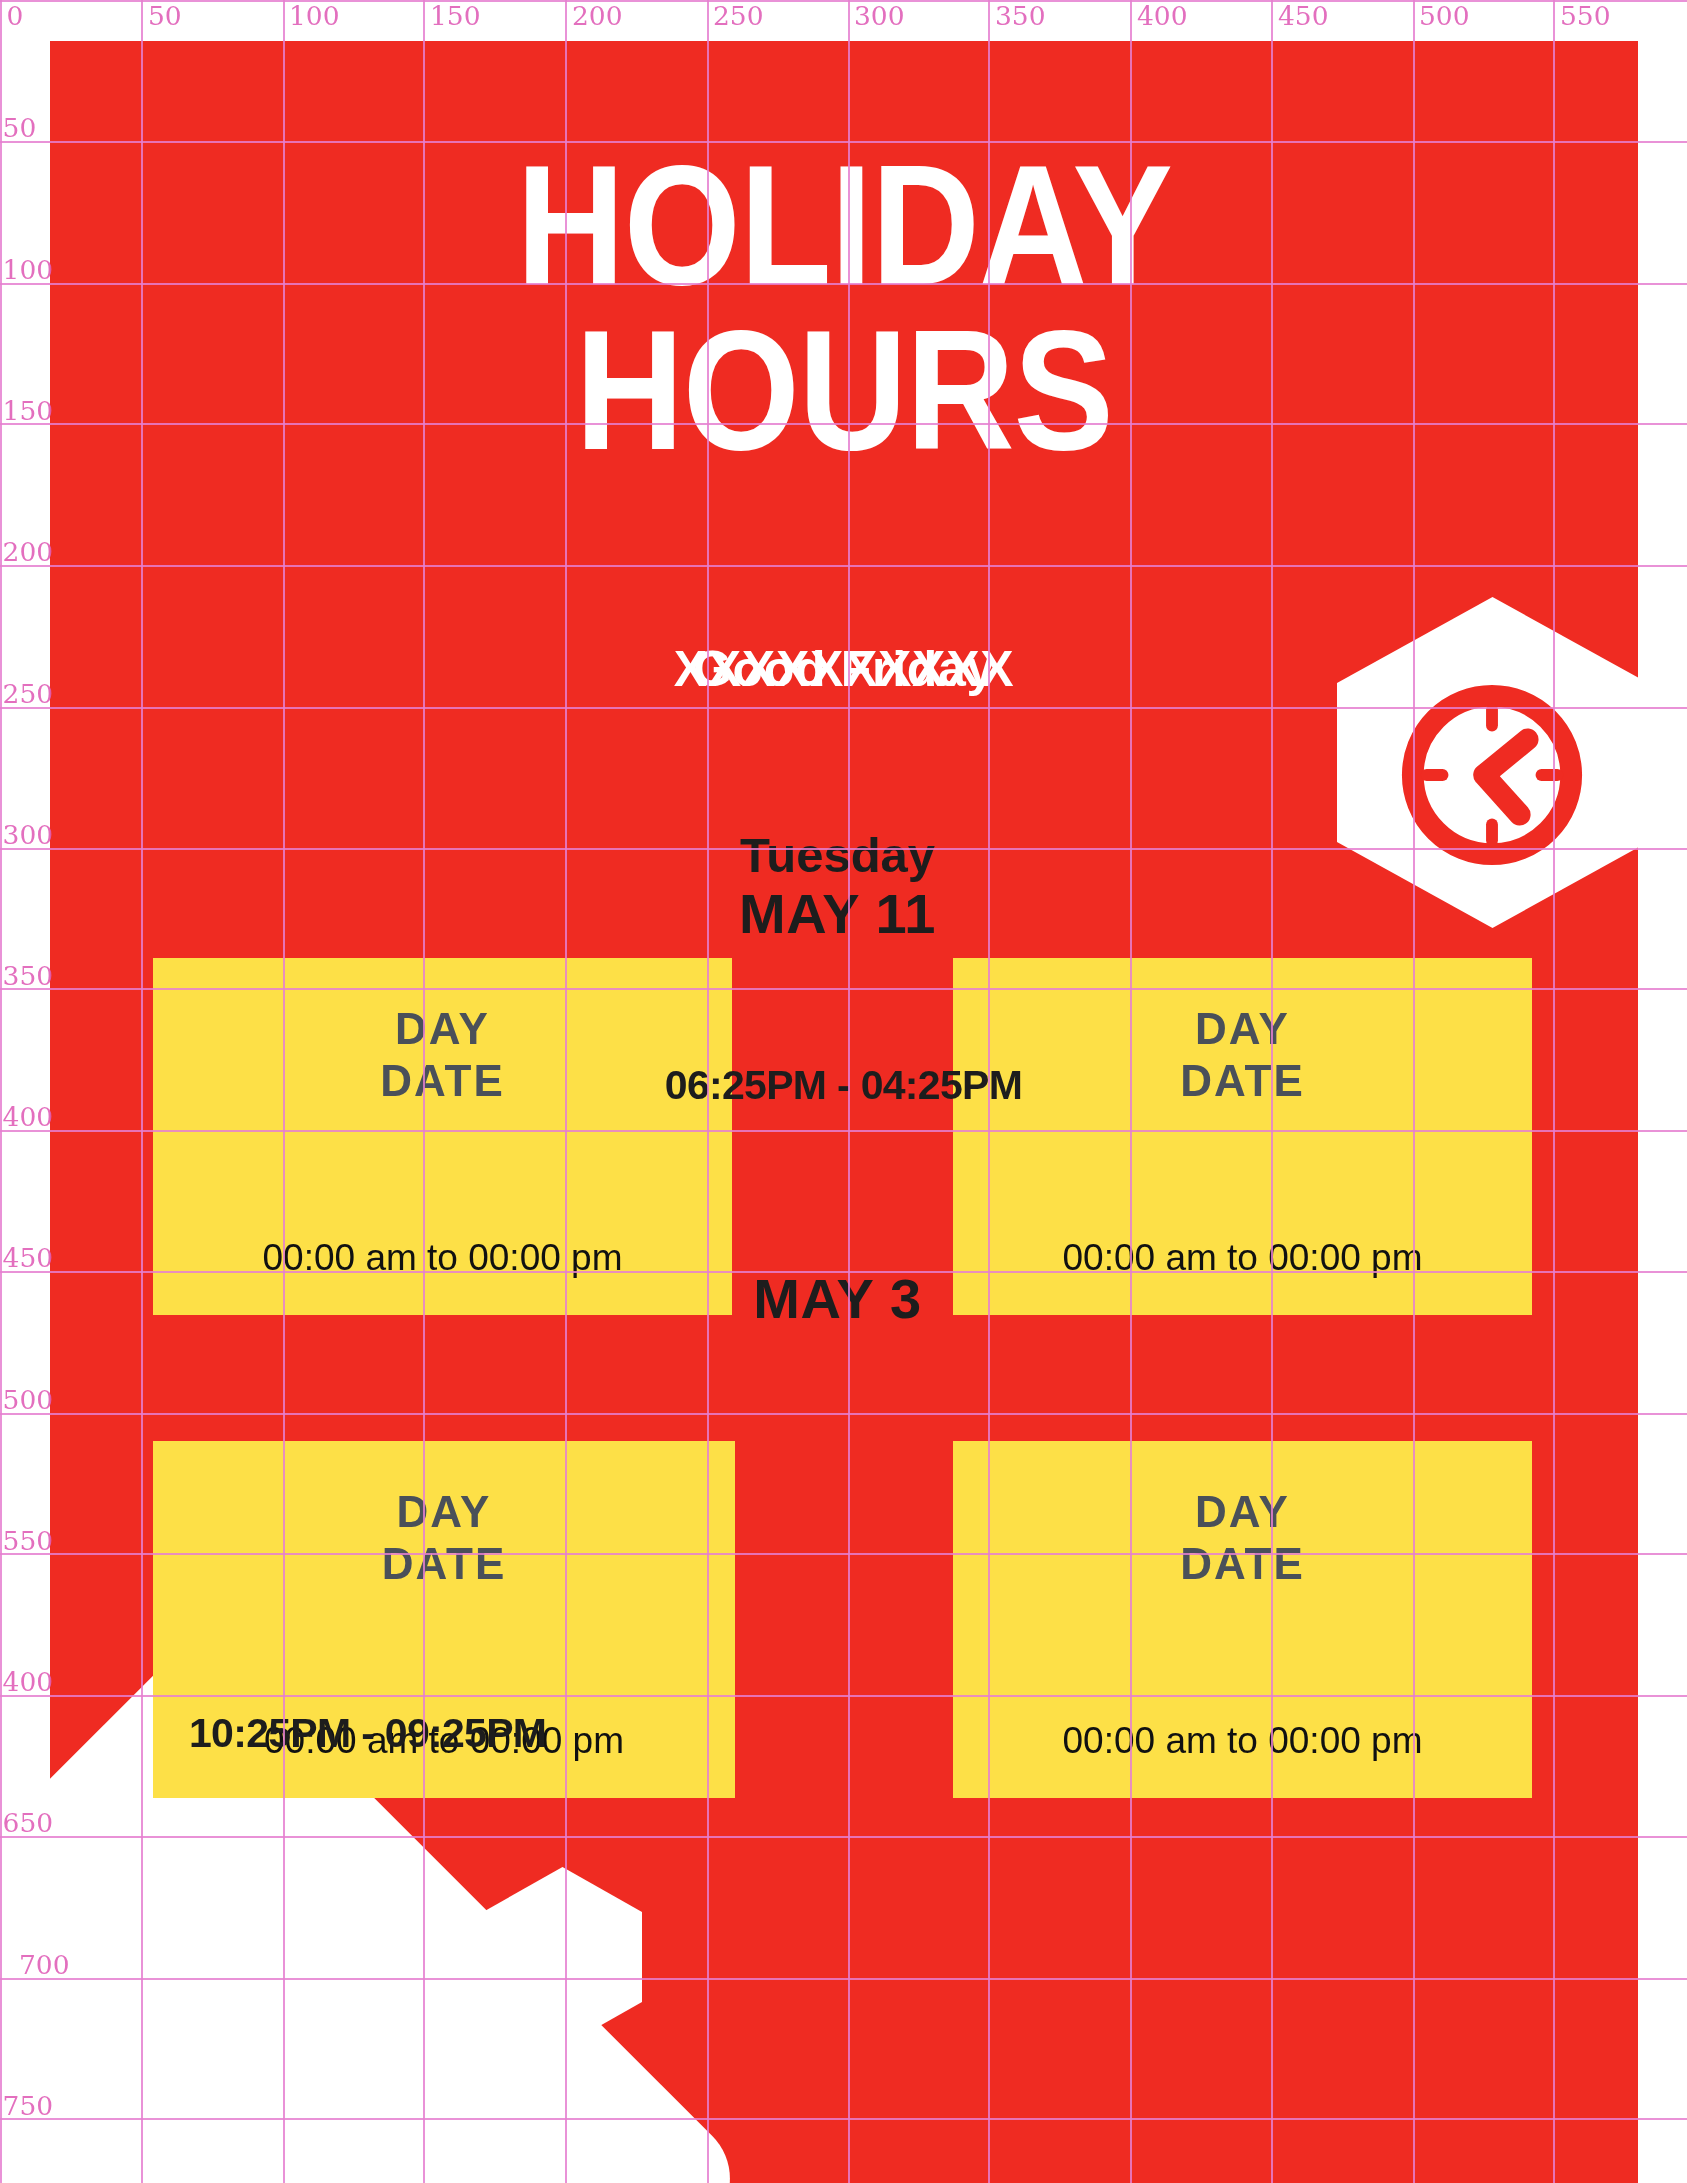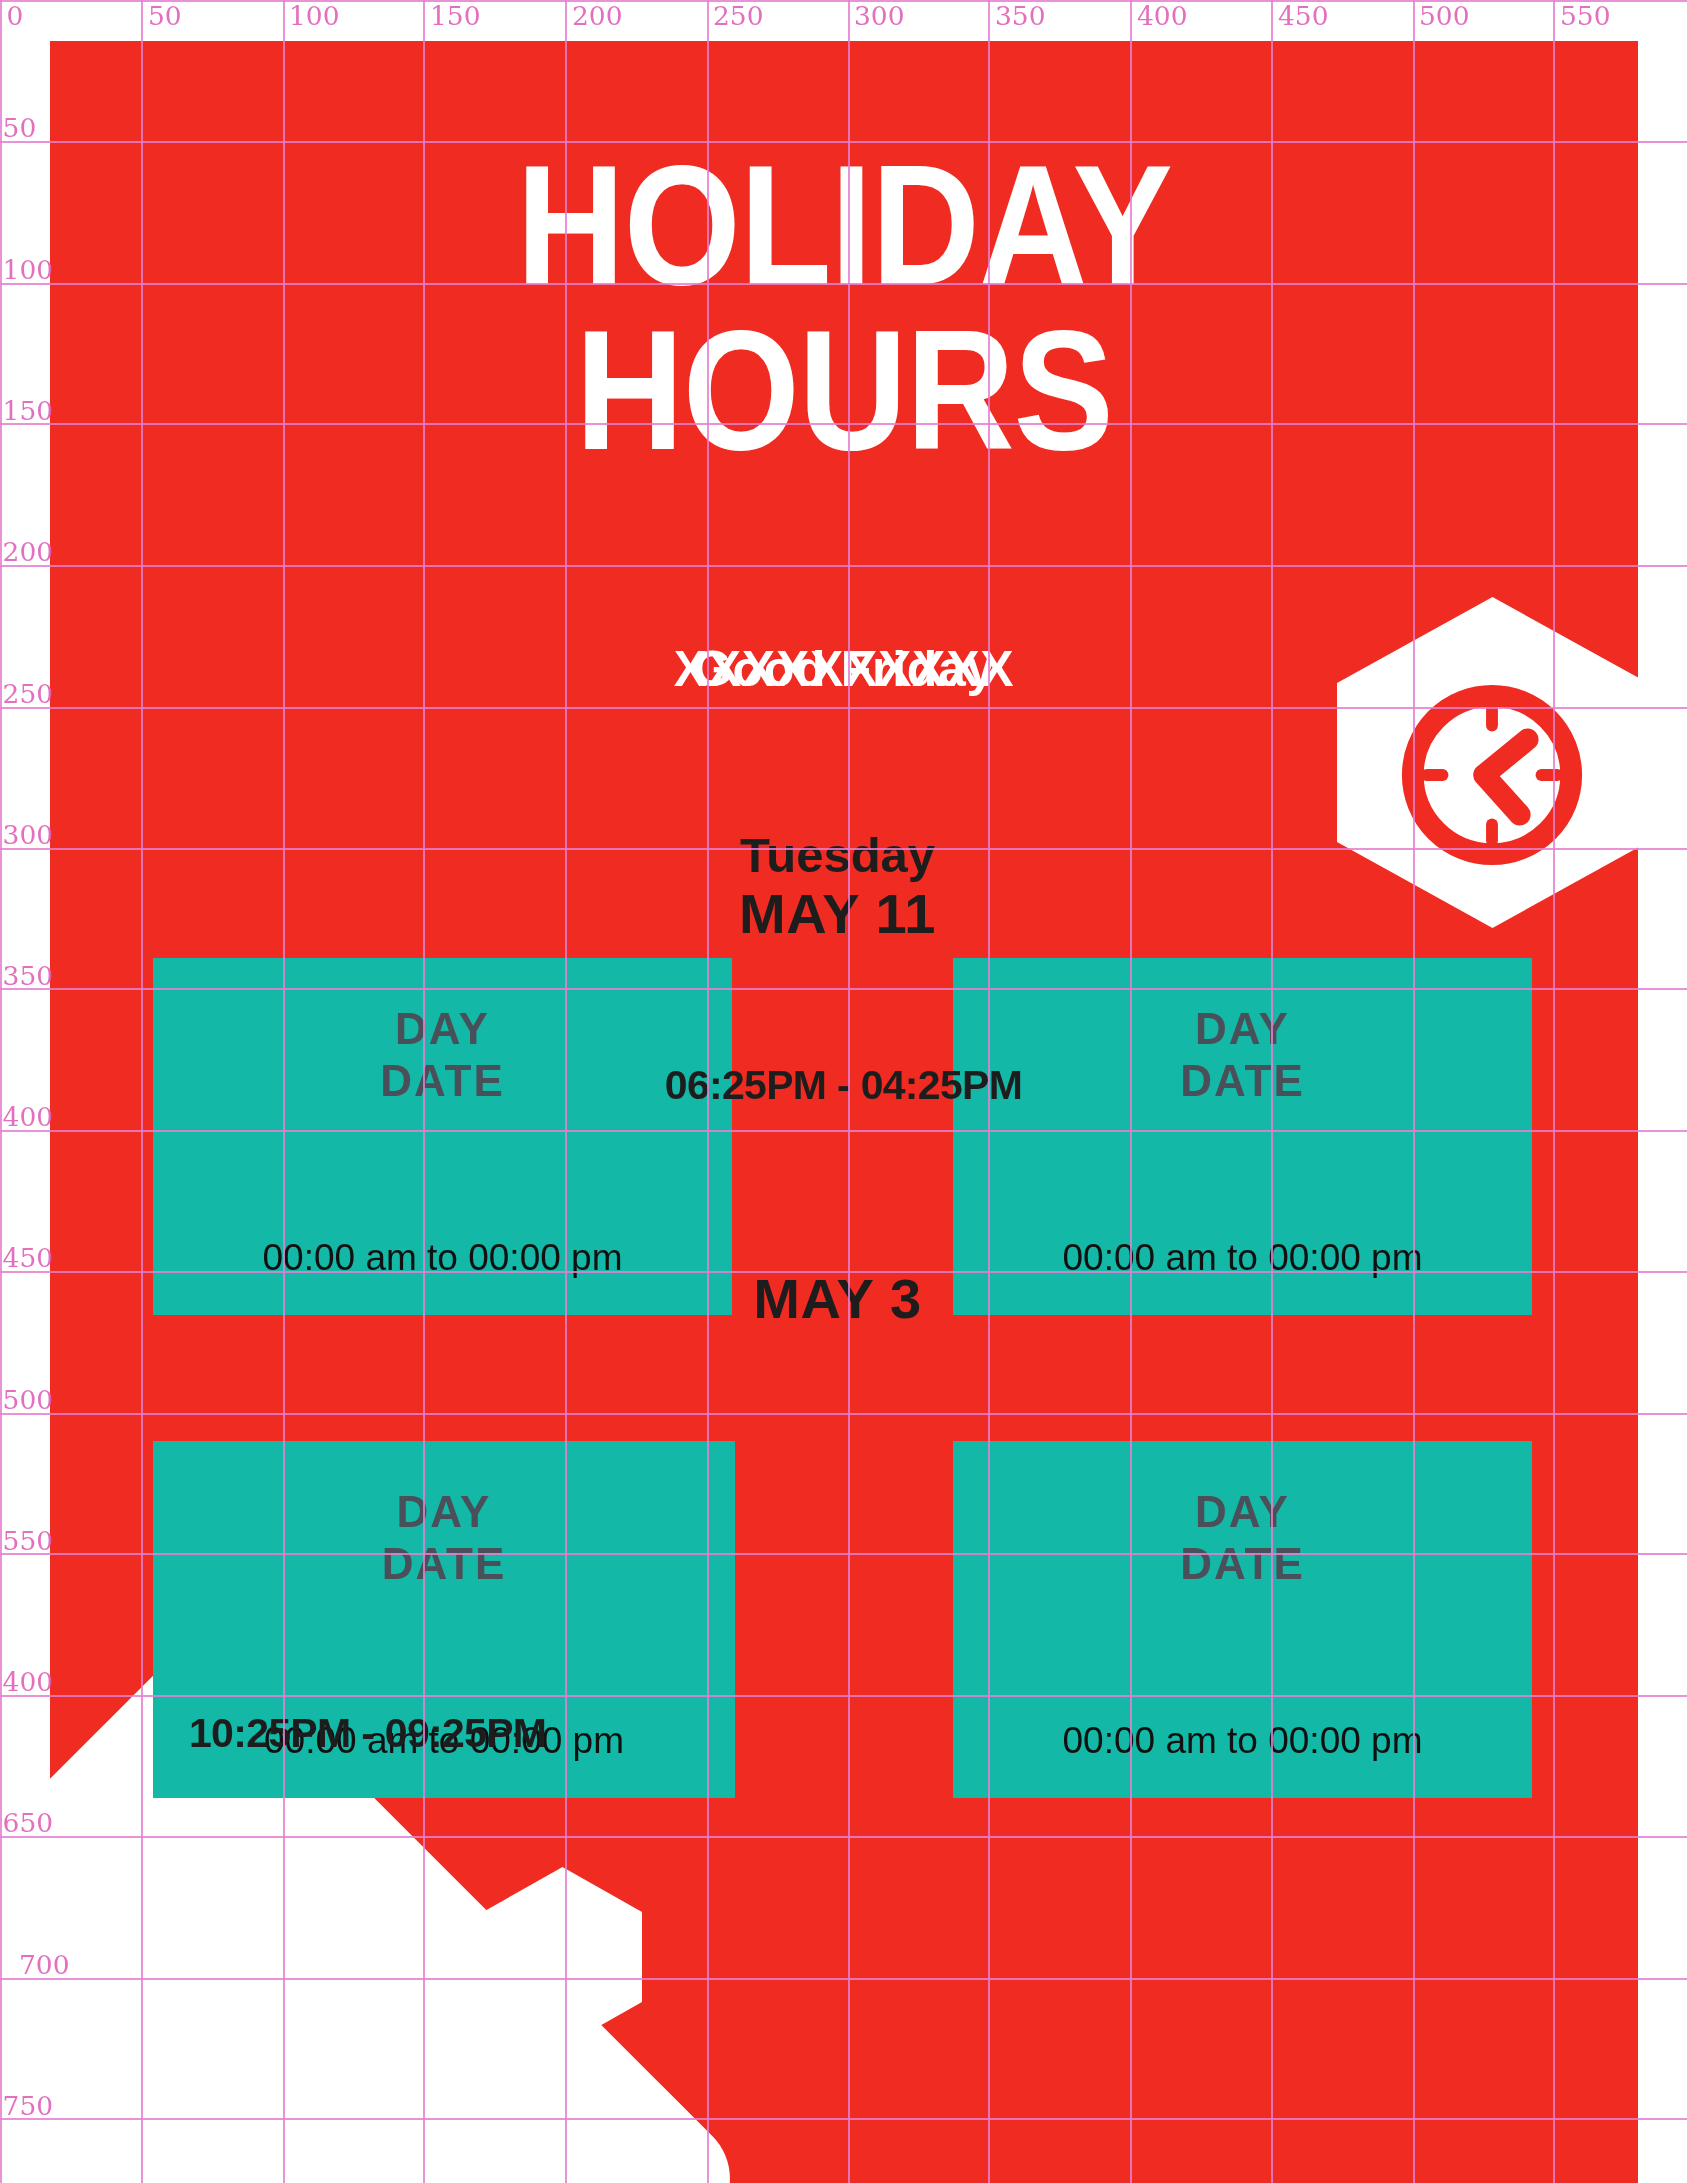--- a/index.html
+++ b/index.html
@@ -43,21 +43,21 @@
   #dayblock1{top:830px;}
   #dayblock2{top:1267px;}
 
   
   .float-time{position:absolute;color:#1d1d1d;font-weight:bold;font-size:41px;
               letter-spacing:-0.7px;white-space:nowrap;}
   #time1{left:0;right:0;text-align:center;top:1062px;}
   #time2{left:189px;top:1710px;}
 
   
-  .card{position:absolute;background:#14b8a6;box-sizing:border-box;
+  .card{position:absolute;background:#fde047;box-sizing:border-box;
         padding:16px 20px;display:flex;flex-direction:column;justify-content:space-between;}
   #card-tl{left:153px;top:958px;width:579px;height:357px;}
   #card-tr{left:953px;top:958px;width:579px;height:357px;}
   #card-bl{left:153px;top:1441px;width:582px;height:357px;}
   #card-br{left:953px;top:1441px;width:579px;height:357px;}
 
   .card .heads{text-align:center;color:#4a5059;font-weight:bold;
                padding-top:29px;letter-spacing:2px;}
   .card .heads .h-day{font-size:44px;line-height:1.18;}
   .card .heads .h-date{font-size:44px;line-height:1.18;}

